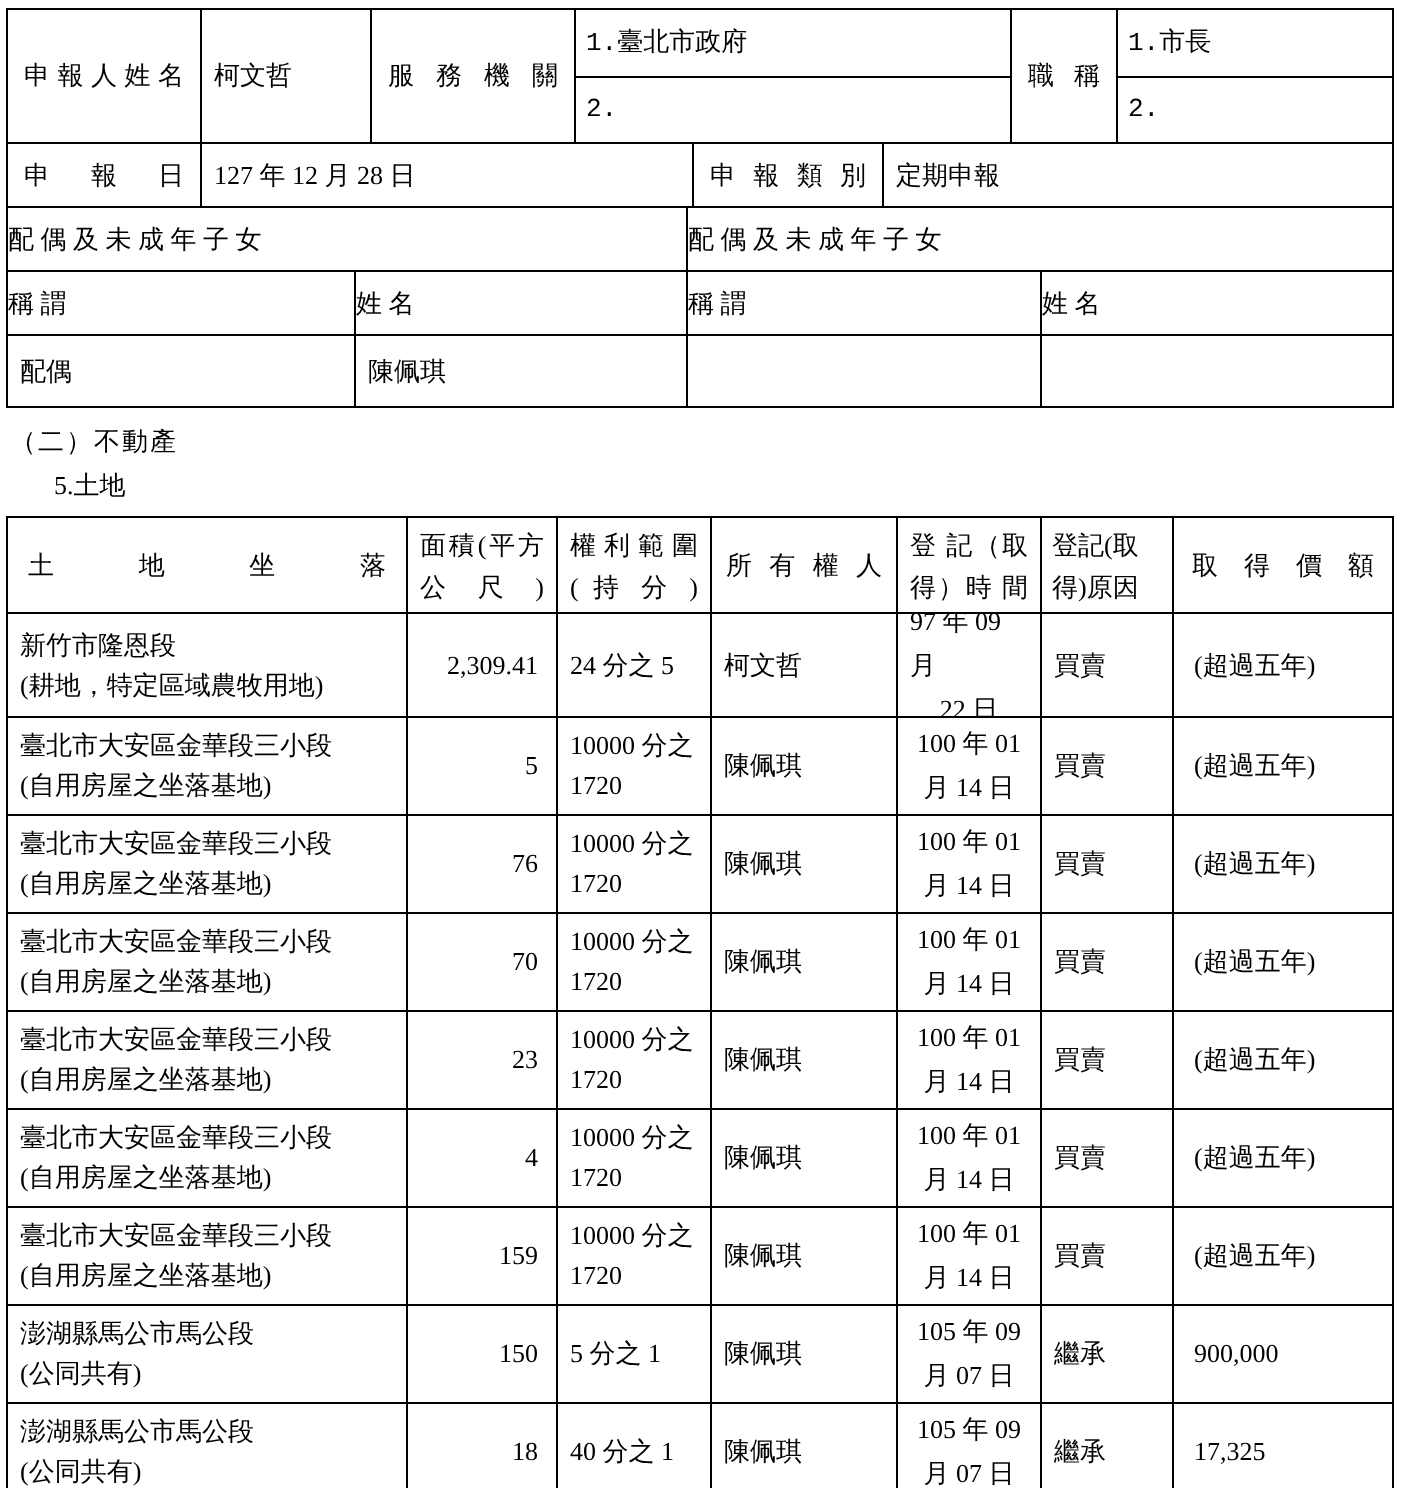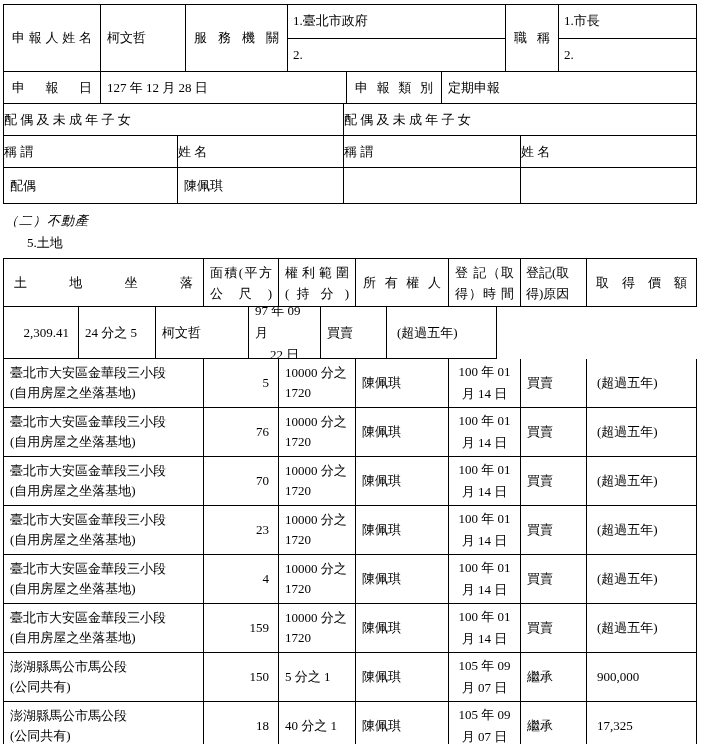--- a/index.html
+++ b/index.html
@@ -16,23 +16,23 @@
   .cell {
     border-right:1.5px solid #000; border-bottom:1.5px solid #000;
     display:flex; flex-direction:column; justify-content:center;
     overflow:hidden;
   }
   .jlast { text-align:justify; text-align-last:justify; }
   .padh { padding:0 8px; }
   .padh6 { padding:0 6px; }
   .center { text-align:left; }
   .split { padding:0; }
-  .sub { flex:1; display:flex; flex-direction:column; justify-content:center; padding:0 5px; }
+  .sub { flex:1; display:flex; flex-direction:column; justify-content:center; padding:0 5px;font-family:Liberation Mono, monospace; }
   .subtop { border-bottom:1.5px solid #000; }
-  .sec-title { margin:8px 0 4px 2px; letter-spacing:1px;font-style:italic; }
+  .sec-title { margin:8px 0 4px 2px; letter-spacing:1px; }
   .sec-sub { margin:0 0 6px 24px; }
   .lt-head .cell { line-height:21px; }
   .c-area { align-items:flex-end; padding:0 9px 0 4px; }
   .c-loc, .c-share, .c-owner, .c-date, .c-reason { padding:0 6px; }
   .c-price { padding:0 10px; }
   .l2 { line-height:20px; }
   .dl { line-height:22px;align-items:center; }
 </style>
 </head>
 <body>
@@ -103,20 +103,24 @@
     </div>
     <div class="cell" style="width:66px;padding:0 5px">
       <div>登記(取</div>
       <div>得)原因</div>
     </div>
     <div class="cell jlast" style="width:110px;padding:0 9px">取 得 價 額</div>
   </div>
 
   <div id="land-rows">
   <div class="row" style="height: 52px;">
+    <div class="cell c-loc l2" style="width:200px">
+      <div>新竹市隆恩段</div>
+      <div>(耕地，特定區域農牧用地)</div>
+    </div>
     <div class="cell c-area" style="width:75px">
       <div>2,309.41</div>
     </div>
     <div class="cell c-share l2" style="width:77px">
       <div>24 分之 5</div>
 
     </div>
     <div class="cell c-owner" style="width:93px">
       <div>柯文哲</div>
     </div>

